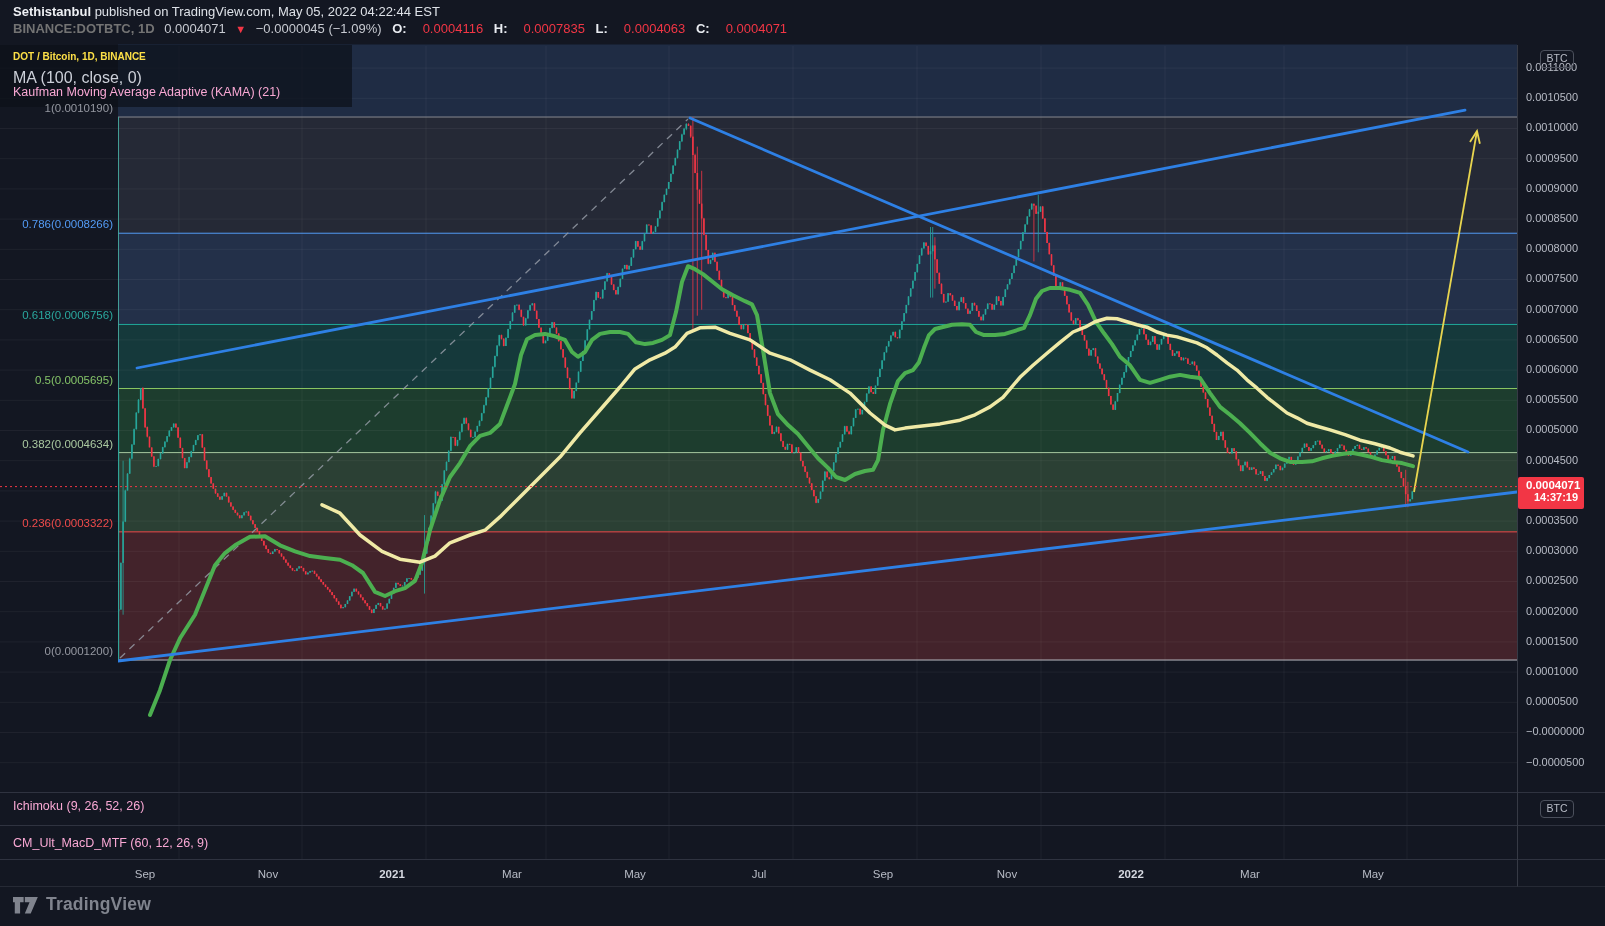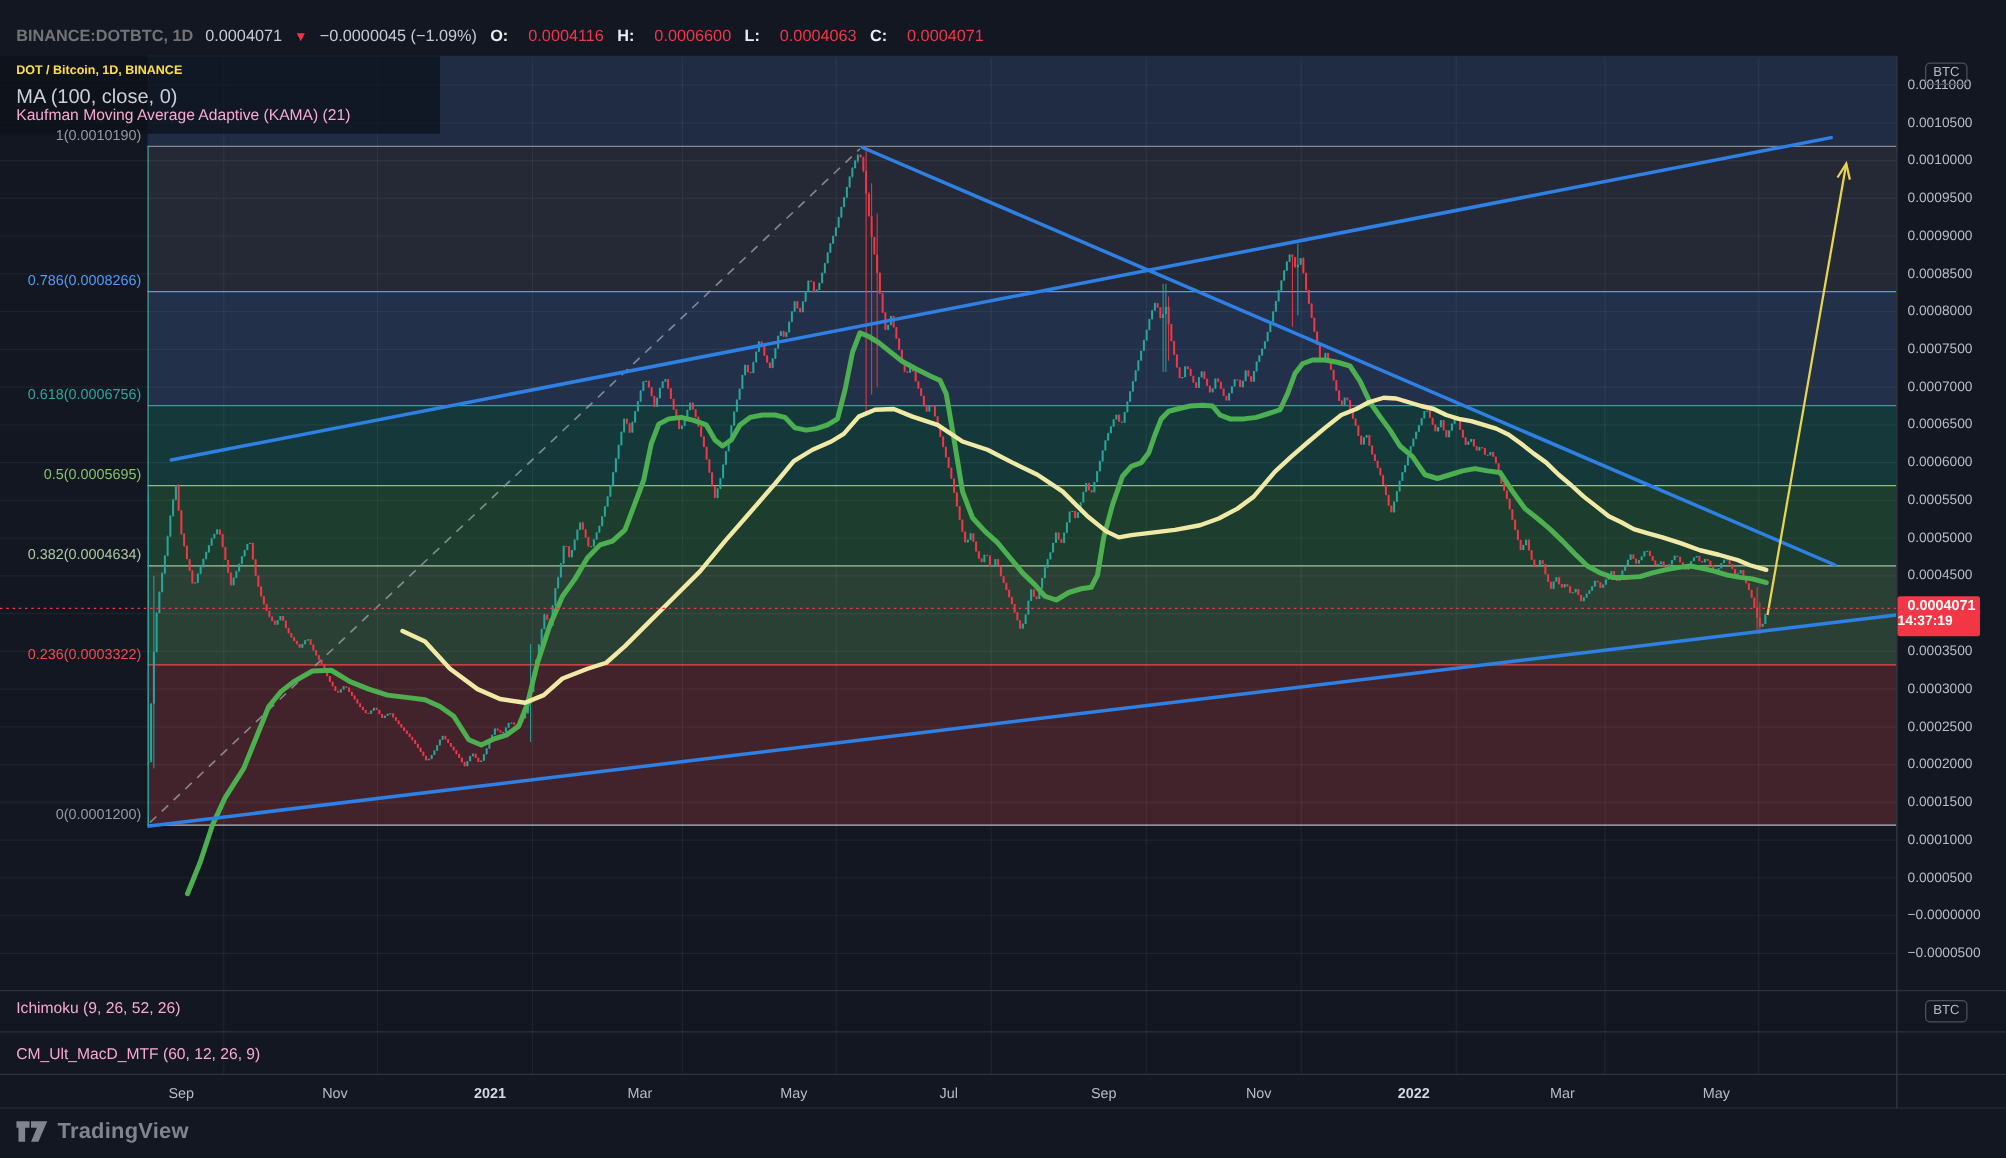--- a/index.html
+++ b/index.html
@@ -22,21 +22,21 @@
   .pane-label{position:absolute;left:13px;font-size:12.5px;color:#f9a8d4;z-index:4;white-space:nowrap;}
   #pane-ichimoku{top:799px;}
   #pane-macd{top:836px;}
   .btc-badge{position:absolute;left:1540px;width:32px;height:16px;border:1px solid #4b505c;
      border-radius:4px;color:#b8bcc6;font-size:10.5px;text-align:center;line-height:15px;z-index:4;}
   #btc-badge-top{top:50px;}
   #btc-badge-pane{top:800px;}
   #price-badge{position:absolute;left:1518px;top:477px;width:66px;height:32px;background:#f23645;
      border-radius:2px;color:#ffffff;z-index:4;}
   #price-badge .p{font-size:11.5px;font-weight:700;padding:2px 0 0 8px;}
-  #price-badge .t{font-size:11px;font-weight:600;padding-left:0;}
+  #price-badge .t{font-size:11px;font-weight:600;padding-left:16px;}
   #logo{position:absolute;left:13px;top:891px;display:flex;align-items:center;z-index:4;justify-content:flex-end;}
   #logo-text{color:#80848e;font-weight:700;font-size:17.5px;margin-left:7px;letter-spacing:.2px;}
 </style>
 </head>
 <body>
 
 <div id="app">
 
   <svg id="chart-svg" width="1605" height="926" viewBox="0 0 1605 926">
       <defs>
@@ -1340,28 +1340,31 @@
         <text x="635" y="878" text-anchor="middle" fill="#b8bcc6" font-size="11.5px" font-weight="400">May</text>
         <text x="759" y="878" text-anchor="middle" fill="#b8bcc6" font-size="11.5px" font-weight="400">Jul</text>
         <text x="883" y="878" text-anchor="middle" fill="#b8bcc6" font-size="11.5px" font-weight="400">Sep</text>
         <text x="1007" y="878" text-anchor="middle" fill="#b8bcc6" font-size="11.5px" font-weight="400">Nov</text>
         <text x="1131" y="878" text-anchor="middle" fill="#d5d8e0" font-size="11.5px" font-weight="700">2022</text>
         <text x="1250" y="878" text-anchor="middle" fill="#b8bcc6" font-size="11.5px" font-weight="400">Mar</text>
         <text x="1373" y="878" text-anchor="middle" fill="#b8bcc6" font-size="11.5px" font-weight="400">May</text>
       </g>
     </svg>
 
+  <div id="pub-line" class="hdr">
+    <span class="author">Sethistanbul</span><span> published on TradingView.com, May 05, 2022 04:22:44 EST</span>
+  </div>
 
   <div id="sym-line" class="hdr">
     <span class="sym">BINANCE:DOTBTC, 1D</span>
     <span class="dim">0.0004071</span>
     <span class="tri">▼</span>
     <span class="dim">−0.0000045 (−1.09%)</span>
     <span class="ohlc-l">O:</span><span class="ohlc-v">0.0004116</span>
-    <span class="ohlc-l">H:</span><span class="ohlc-v">0.0006600</span>
+    <span class="ohlc-l">H:</span><span class="ohlc-v">0.0007835</span>
     <span class="ohlc-l">L:</span><span class="ohlc-v">0.0004063</span>
     <span class="ohlc-l">C:</span><span class="ohlc-v">0.0004071</span>
   </div>
 
   <div id="legend-title" class="legend">DOT / Bitcoin, 1D, BINANCE</div>
   <div id="legend-ma" class="legend">MA (100, close, 0)</div>
   <div id="legend-kama" class="legend">Kaufman Moving Average Adaptive (KAMA) (21)</div>
 
   <div id="pane-ichimoku" class="pane-label">Ichimoku (9, 26, 52, 26)</div>
   <div id="pane-macd" class="pane-label">CM_Ult_MacD_MTF (60, 12, 26, 9)</div>

